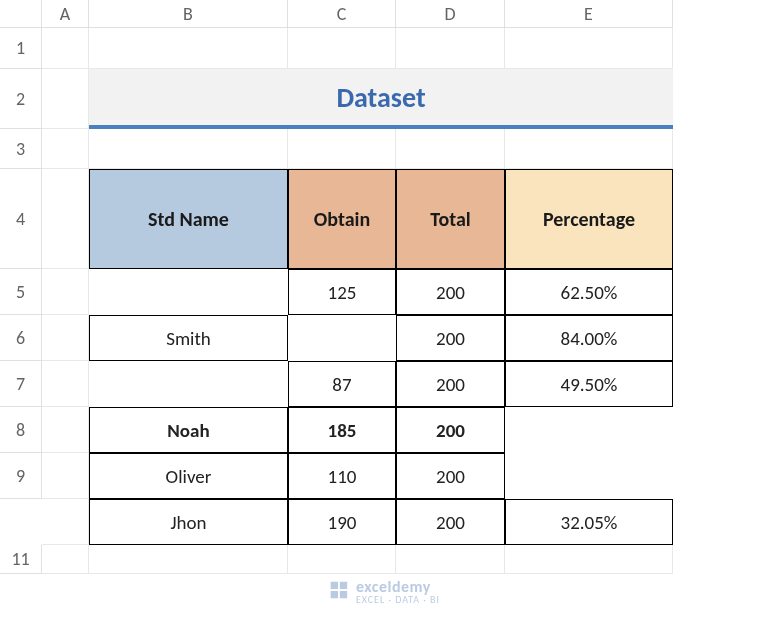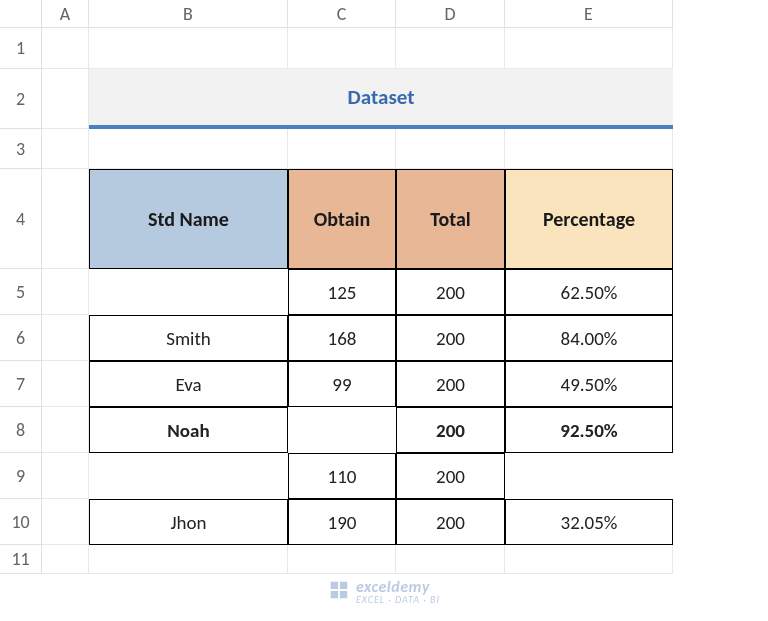--- a/index.html
+++ b/index.html
@@ -44,21 +44,21 @@
     background: #fff;
   }
   .title-band {
     grid-column: 3 / 7;
     grid-row: 3;
     background: #f2f2f2;
     border-bottom: 4px solid #4a7fc0;
     display: flex;
     align-items: center;
     justify-content: center;
-    font-size: 21px;
+    font-size: 28px;
     font-weight: bold;
     color: #3a6aad;
   }
   .th {
     font-weight: bold;
     font-size: 20px;
     color: #1a1a1a;
     border: 1px solid #000;
   }
   .th-blue  { background: #b5c9df; }
@@ -76,21 +76,20 @@
   .watermark {
     position: absolute;
     left: 50%;
     transform: translateX(-50%);
     bottom: 16px;
     display: flex;
     align-items: center;
     gap: 6px;
     opacity: 0.35;
     pointer-events: none;
-    font-style: italic;
   }
   .watermark svg { width: 22px; height: 22px; }
   .watermark .wm-text { display:flex; flex-direction:column; line-height:1; }
   .watermark .wm-main { font-size: 16px; font-weight: 600; color:#3a6aad; letter-spacing:0.5px; }
   .watermark .wm-sub  { font-size: 10px; color:#3a6aad; letter-spacing:1px; }
 </style>
 </head>
 <body>
 
 <div class="sheet">
@@ -105,21 +104,20 @@
 
   <div class="row-header" style="grid-column:1;grid-row:2">1</div>
   <div class="row-header" style="grid-column:1;grid-row:3">2</div>
   <div class="row-header" style="grid-column:1;grid-row:4">3</div>
   <div class="row-header" style="grid-column:1;grid-row:5">4</div>
   <div class="row-header" style="grid-column:1;grid-row:6">5</div>
   <div class="row-header" style="grid-column:1;grid-row:7">6</div>
   <div class="row-header" style="grid-column:1;grid-row:8">7</div>
   <div class="row-header" style="grid-column:1;grid-row:9">8</div>
   <div class="row-header" style="grid-column:1;grid-row:10">9</div>
-  <div class="row-header" style="grid-column:1;grid-row:11">10</div>
   <div class="row-header" style="grid-column:1;grid-row:12">11</div>
 
   <div class="cell" style="grid-column:2;grid-row:2"></div>
   <div class="cell" style="grid-column:2;grid-row:3"></div>
   <div class="cell" style="grid-column:2;grid-row:4"></div>
   <div class="cell" style="grid-column:2;grid-row:5"></div>
   <div class="cell" style="grid-column:2;grid-row:6"></div>
   <div class="cell" style="grid-column:2;grid-row:7"></div>
   <div class="cell" style="grid-column:2;grid-row:8"></div>
   <div class="cell" style="grid-column:2;grid-row:9"></div>
@@ -142,33 +140,32 @@
   <div class="cell th th-blue r5" style="grid-column:3">Std Name</div>
   <div class="cell th th-peach r5" style="grid-column:4">Obtain</div>
   <div class="cell th th-peach r5" style="grid-column:5">Total</div>
   <div class="cell th th-cream r5" style="grid-column:6">Percentage</div>
 
   <div class="cell td r6" style="grid-column:4">125</div>
   <div class="cell td r6" style="grid-column:5">200</div>
   <div class="cell td r6" style="grid-column:6">62.50%</div>
 
   <div class="cell td r7" style="grid-column:3">Smith</div>
-  <div class="cell td r7" style="grid-column:4">168</div>
   <div class="cell td r7" style="grid-column:5">200</div>
   <div class="cell td r7" style="grid-column:6">84.00%</div>
 
-  <div class="cell td r8" style="grid-column:3">Eva</div>
-  <div class="cell td r8" style="grid-column:4">99</div>
+  <div class="cell td r8" style="grid-column:4">87</div>
   <div class="cell td r8" style="grid-column:5">200</div>
   <div class="cell td r8" style="grid-column:6">49.50%</div>
 
   <div class="cell td r9" style="grid-column:3">Noah</div>
+  <div class="cell td r9" style="grid-column:4">185</div>
   <div class="cell td r9" style="grid-column:5">200</div>
-  <div class="cell td r9" style="grid-column:6">92.50%</div>
 
+  <div class="cell td r10" style="grid-column:3">Oliver</div>
   <div class="cell td r10" style="grid-column:4">110</div>
   <div class="cell td r10" style="grid-column:5">200</div>
 
   <div class="cell td r11" style="grid-column:3">Jhon</div>
   <div class="cell td r11" style="grid-column:4">190</div>
   <div class="cell td r11" style="grid-column:5">200</div>
   <div class="cell td r11" style="grid-column:6">32.05%</div>
 
   <div class="cell" style="grid-column:3;grid-row:12"></div>
   <div class="cell" style="grid-column:4;grid-row:12"></div>

